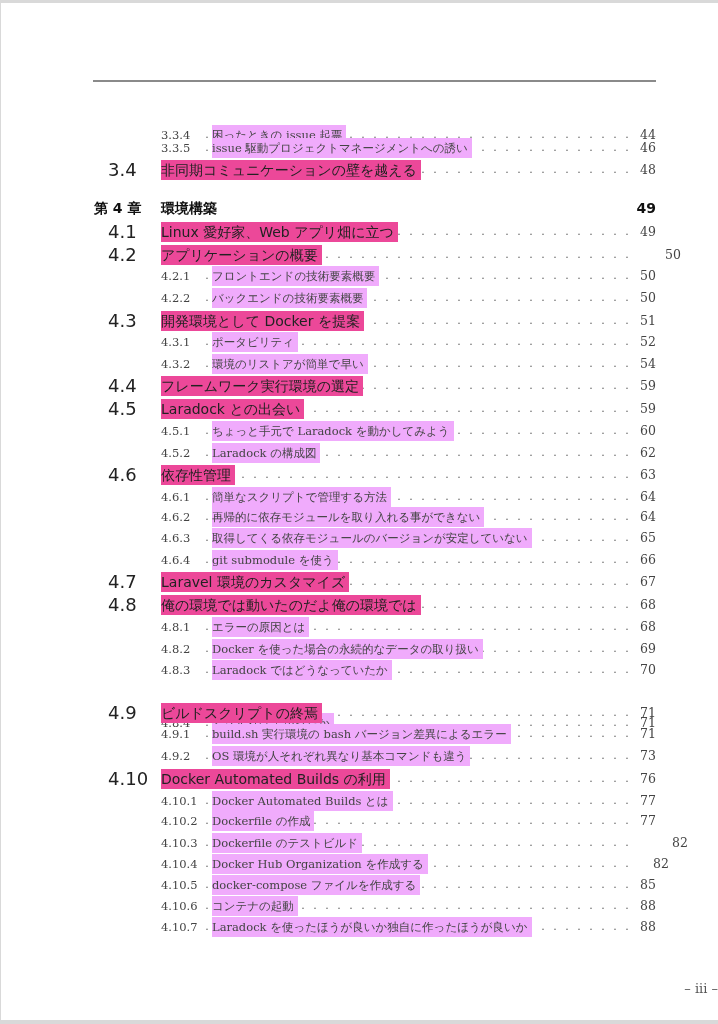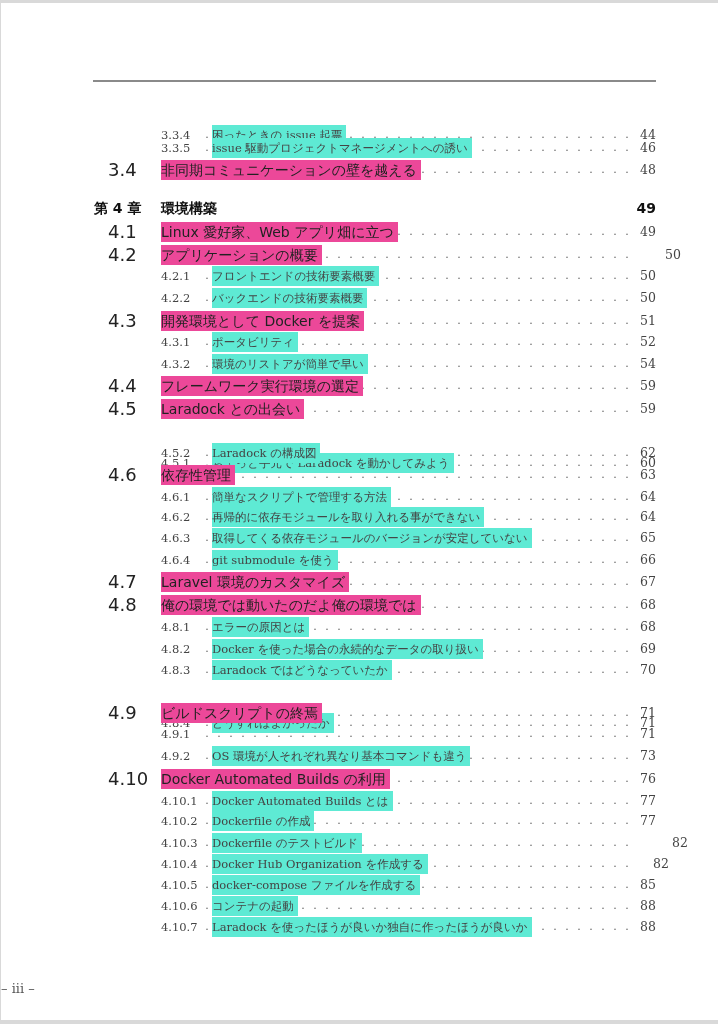--- a/index.html
+++ b/index.html
@@ -31,21 +31,21 @@
     .lvl-section .title {
       left: 160px; font-family: "DejaVu Sans", sans-serif; font-size: 14px; color: #222;
       background: #ec4899; padding-right: 4px; z-index: 2;
     }
     
     .lvl-sub .num {
       left: 160px; font-family: "DejaVu Serif", serif; font-size: 11.5px; color: #444;
     }
     .lvl-sub .title {
       left: 211px; font-family: "DejaVu Serif", serif; font-size: 11.5px; color: #444;
-      background: #5eead4; padding-right: 4px; z-index: 2;
+      background: #f0abfc; padding-right: 4px; z-index: 2;
     }
     
     .lvl-chapter .num {
       left: 93px; font-family: "DejaVu Sans", sans-serif; font-size: 14px; font-weight: bold; color: #111;
     }
     .lvl-chapter .title {
       left: 160px; font-family: "DejaVu Sans", sans-serif; font-size: 14px; font-weight: bold; color: #111;
     }
     .lvl-chapter .page-no {
       font-family: "DejaVu Sans", sans-serif; font-weight: bold; font-size: 14px; color: #111;
@@ -58,21 +58,21 @@
     }
     .leader span {
       display: inline-block; width: 12px; text-align: center;
     }
     .page-no {
       right: 62px; text-align: right;
       font-family: "DejaVu Serif", serif; font-size: 12.5px; color: #444;
     }
     .footer {
       position: absolute; left: 0; width: 717px; top: 978px;
-      text-align: left; font-family: "DejaVu Serif", serif; font-size: 13px; color: #555;
+      text-align: right; font-family: "DejaVu Serif", serif; font-size: 13px; color: #555;
     }
   </style>
 </head>
 <body>
 
 <div class="page">
   <div class="header-rule"></div>
 
   <div id="toc">
 
@@ -146,21 +146,21 @@
         <span class="title">フレームワーク実行環境の選定</span>
         <span class="leader"><span>.</span><span>.</span><span>.</span><span>.</span><span>.</span><span>.</span><span>.</span><span>.</span><span>.</span><span>.</span><span>.</span><span>.</span><span>.</span><span>.</span><span>.</span><span>.</span><span>.</span><span>.</span><span>.</span><span>.</span><span>.</span><span>.</span><span>.</span><span>.</span><span>.</span><span>.</span><span>.</span><span>.</span><span>.</span><span>.</span><span>.</span><span>.</span><span>.</span><span>.</span><span>.</span><span>.</span></span>
         <span class="page-no">59</span>
       </div>
       <div class="toc-row lvl-section" style="top: 396px;">
         <span class="num">4.5</span>
         <span class="title">Laradock との出会い</span>
         <span class="leader"><span>.</span><span>.</span><span>.</span><span>.</span><span>.</span><span>.</span><span>.</span><span>.</span><span>.</span><span>.</span><span>.</span><span>.</span><span>.</span><span>.</span><span>.</span><span>.</span><span>.</span><span>.</span><span>.</span><span>.</span><span>.</span><span>.</span><span>.</span><span>.</span><span>.</span><span>.</span><span>.</span><span>.</span><span>.</span><span>.</span><span>.</span><span>.</span><span>.</span><span>.</span><span>.</span><span>.</span></span>
         <span class="page-no">59</span>
       </div>
-      <div class="toc-row lvl-sub" style="top: 418px; margin-top: 32px;">
+      <div class="toc-row lvl-sub" style="top: 418px;">
         <span class="num">4.5.1</span>
         <span class="title">ちょっと手元で Laradock を動かしてみよう</span>
         <span class="leader"><span>.</span><span>.</span><span>.</span><span>.</span><span>.</span><span>.</span><span>.</span><span>.</span><span>.</span><span>.</span><span>.</span><span>.</span><span>.</span><span>.</span><span>.</span><span>.</span><span>.</span><span>.</span><span>.</span><span>.</span><span>.</span><span>.</span><span>.</span><span>.</span><span>.</span><span>.</span><span>.</span><span>.</span><span>.</span><span>.</span><span>.</span><span>.</span><span>.</span><span>.</span><span>.</span><span>.</span></span>
         <span class="page-no">60</span>
       </div>
       <div class="toc-row lvl-sub" style="top: 440px;">
         <span class="num">4.5.2</span>
         <span class="title">Laradock の構成図</span>
         <span class="leader"><span>.</span><span>.</span><span>.</span><span>.</span><span>.</span><span>.</span><span>.</span><span>.</span><span>.</span><span>.</span><span>.</span><span>.</span><span>.</span><span>.</span><span>.</span><span>.</span><span>.</span><span>.</span><span>.</span><span>.</span><span>.</span><span>.</span><span>.</span><span>.</span><span>.</span><span>.</span><span>.</span><span>.</span><span>.</span><span>.</span><span>.</span><span>.</span><span>.</span><span>.</span><span>.</span><span>.</span></span>
         <span class="page-no">62</span>
@@ -232,20 +232,21 @@
         <span class="page-no">71</span>
       </div>
       <div class="toc-row lvl-section" style="top: 700px;">
         <span class="num">4.9</span>
         <span class="title">ビルドスクリプトの終焉</span>
         <span class="leader"><span>.</span><span>.</span><span>.</span><span>.</span><span>.</span><span>.</span><span>.</span><span>.</span><span>.</span><span>.</span><span>.</span><span>.</span><span>.</span><span>.</span><span>.</span><span>.</span><span>.</span><span>.</span><span>.</span><span>.</span><span>.</span><span>.</span><span>.</span><span>.</span><span>.</span><span>.</span><span>.</span><span>.</span><span>.</span><span>.</span><span>.</span><span>.</span><span>.</span><span>.</span><span>.</span><span>.</span></span>
         <span class="page-no">71</span>
       </div>
       <div class="toc-row lvl-sub" style="top: 721px;">
         <span class="num">4.9.1</span>
+        <span class="title">build.sh 実行環境の bash バージョン差異によるエラー</span>
         <span class="leader"><span>.</span><span>.</span><span>.</span><span>.</span><span>.</span><span>.</span><span>.</span><span>.</span><span>.</span><span>.</span><span>.</span><span>.</span><span>.</span><span>.</span><span>.</span><span>.</span><span>.</span><span>.</span><span>.</span><span>.</span><span>.</span><span>.</span><span>.</span><span>.</span><span>.</span><span>.</span><span>.</span><span>.</span><span>.</span><span>.</span><span>.</span><span>.</span><span>.</span><span>.</span><span>.</span><span>.</span></span>
         <span class="page-no">71</span>
       </div>
       <div class="toc-row lvl-sub" style="top: 743px;">
         <span class="num">4.9.2</span>
         <span class="title">OS 環境が人それぞれ異なり基本コマンドも違う</span>
         <span class="leader"><span>.</span><span>.</span><span>.</span><span>.</span><span>.</span><span>.</span><span>.</span><span>.</span><span>.</span><span>.</span><span>.</span><span>.</span><span>.</span><span>.</span><span>.</span><span>.</span><span>.</span><span>.</span><span>.</span><span>.</span><span>.</span><span>.</span><span>.</span><span>.</span><span>.</span><span>.</span><span>.</span><span>.</span><span>.</span><span>.</span><span>.</span><span>.</span><span>.</span><span>.</span><span>.</span><span>.</span></span>
         <span class="page-no">73</span>
       </div>
       <div class="toc-row lvl-section" style="top: 766px;">

